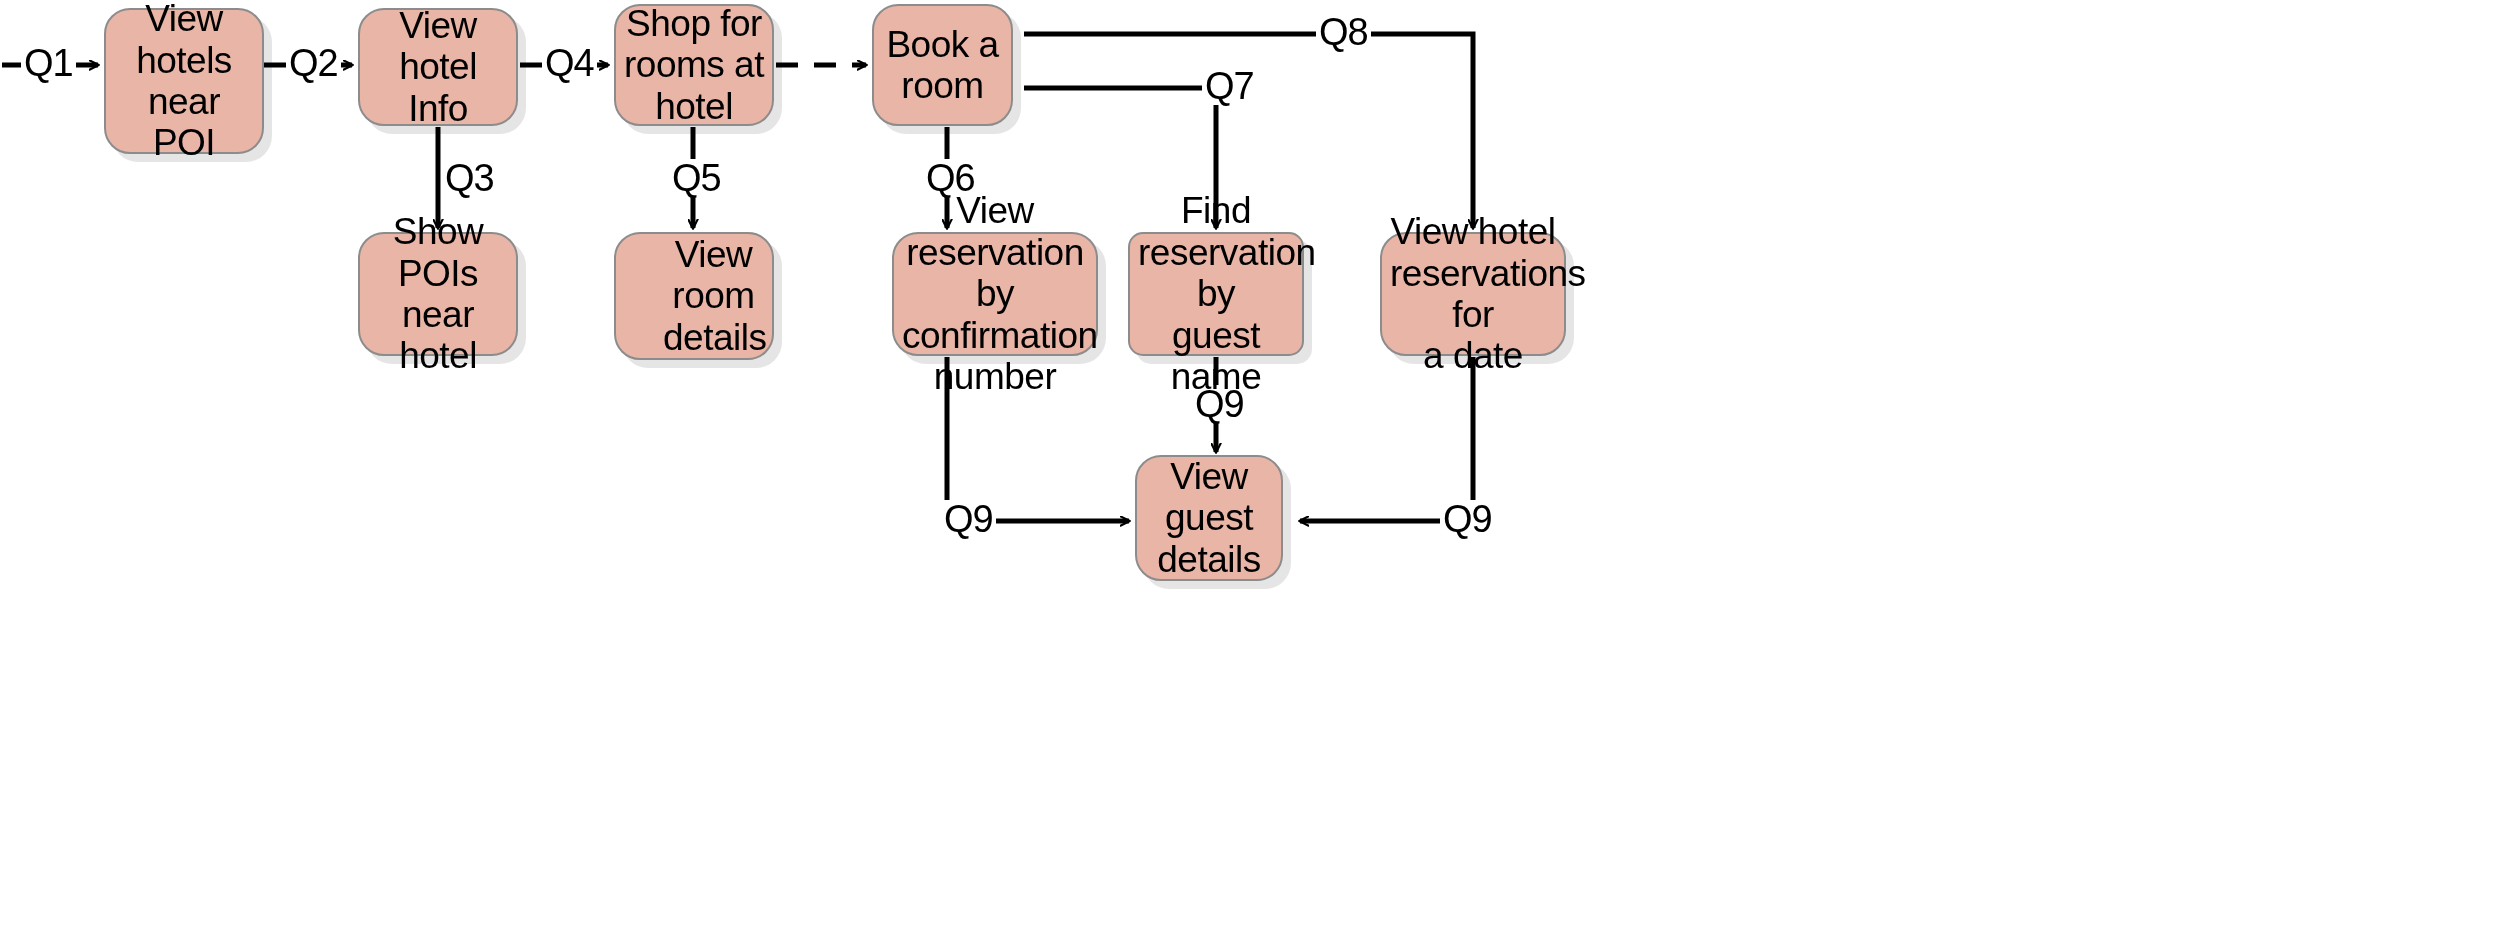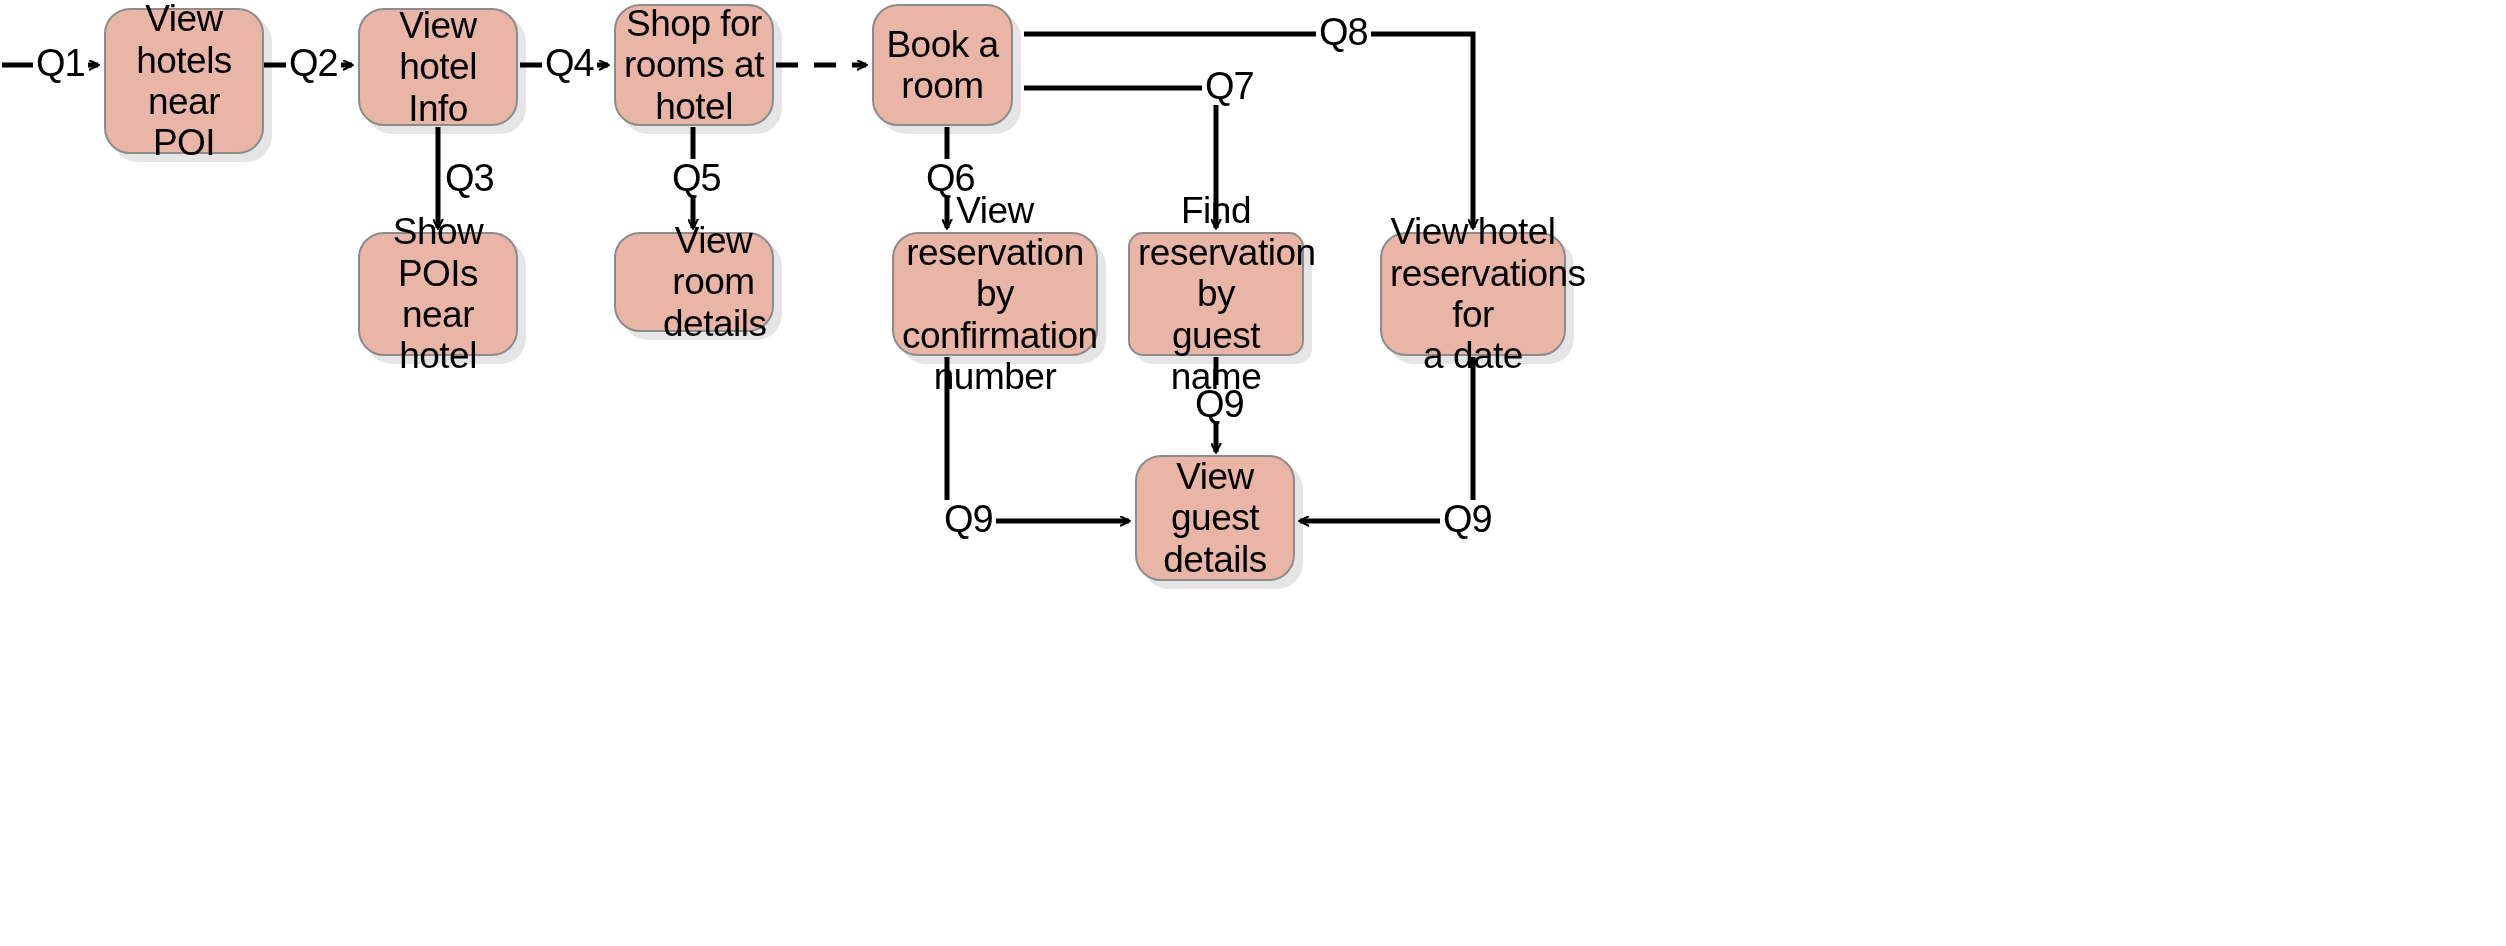--- a/index.html
+++ b/index.html
@@ -67,21 +67,21 @@
       <path d="M1024,34 L1473,34 L1473,228" marker-end="url(#arrow)"></path>
 
       <path d="M947,357 L947,521 L1129,521" marker-end="url(#arrow)"></path>
 
       <line x1="1216" y1="357" x2="1216" y2="452" marker-end="url(#arrow)"></line>
 
       <path d="M1473,357 L1473,521 L1300,521" marker-end="url(#arrow)"></path>
     </g>
   </svg>
 
-  <div class="edge-label" style="left:33px;top:44px;">Q1</div>
+  <div class="edge-label" style="left:21px;top:44px;">Q1</div>
   <div class="edge-label" style="left:286px;top:44px;">Q2</div>
   <div class="edge-label" style="left:423px;top:159px;margin-left:19px;">Q3</div>
   <div class="edge-label" style="left:542px;top:44px;">Q4</div>
   <div class="edge-label" style="left:669px;top:159px;text-align:center;">Q5</div>
   <div class="edge-label" style="left:923px;top:159px;">Q6</div>
   <div class="edge-label" style="left:1166px;top:67px;margin-left:36px;">Q7</div>
   <div class="edge-label" style="left:1316px;top:13px;">Q8</div>
   <div class="edge-label" style="left:941px;top:500px;">Q9</div>
   <div class="edge-label" style="left:1192px;top:385px;">Q9</div>
   <div class="edge-label" style="left:1440px;top:500px;">Q9</div>
@@ -115,21 +115,21 @@
     </span>
   </div>
 
   <div class="node" style="left:358px;top:232px;width:160px;height:124px;">
     <span>
       <span>Show POIs</span>
       <span>near hotel</span>
     </span>
   </div>
 
-  <div class="node" style="left:614px;top:232px;width:160px;height:100px;padding-left:47px;">
+  <div class="node" style="left:614px;top:232px;width:160px;height:128px;padding-left:47px;">
     <span>
       <span>View room</span>
       <span>details</span>
     </span>
   </div>
 
   <div class="node" style="left:845px;top:232px;width:206px;height:124px;margin-left:47px;">
     <span>
       <span>View reservation</span>
       <span>by confirmation</span>
@@ -146,20 +146,20 @@
   </div>
 
   <div class="node" style="left:1380px;top:232px;width:186px;height:124px;">
     <span>
       <span>View hotel</span>
       <span>reservations for</span>
       <span>a date</span>
     </span>
   </div>
 
-  <div class="node" style="left:1135px;top:455px;width:160px;height:126px;">
+  <div class="node" style="left:1135px;top:455px;width:148px;height:126px;">
     <span>
       <span>View guest</span>
       <span>details</span>
     </span>
   </div>
 
 </div>
 
 </body></html>

